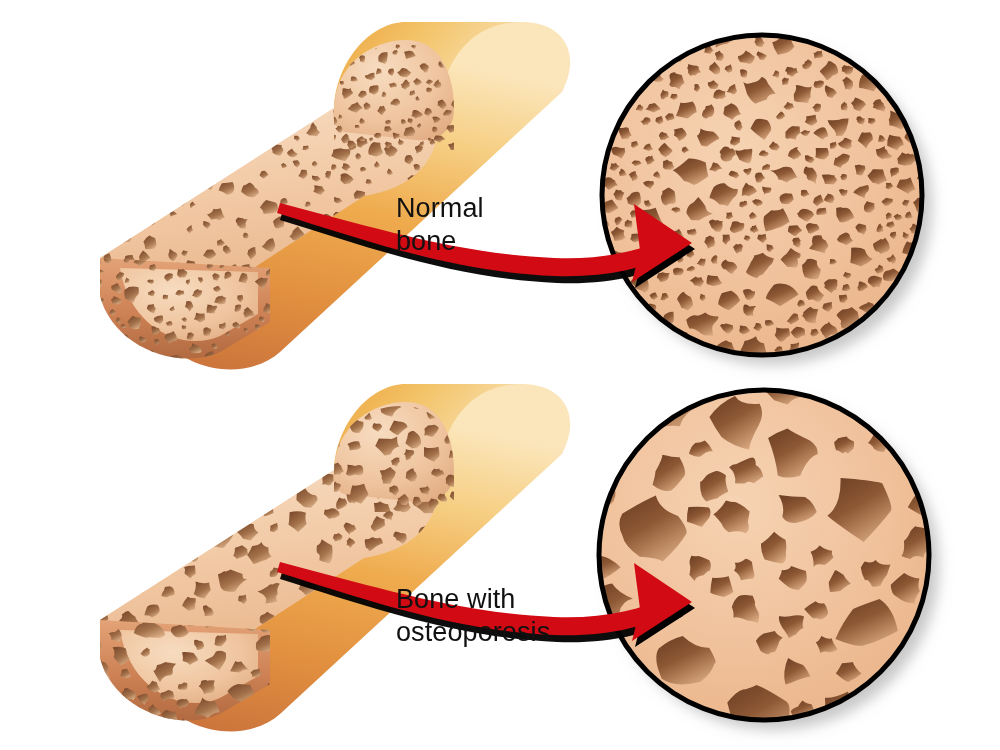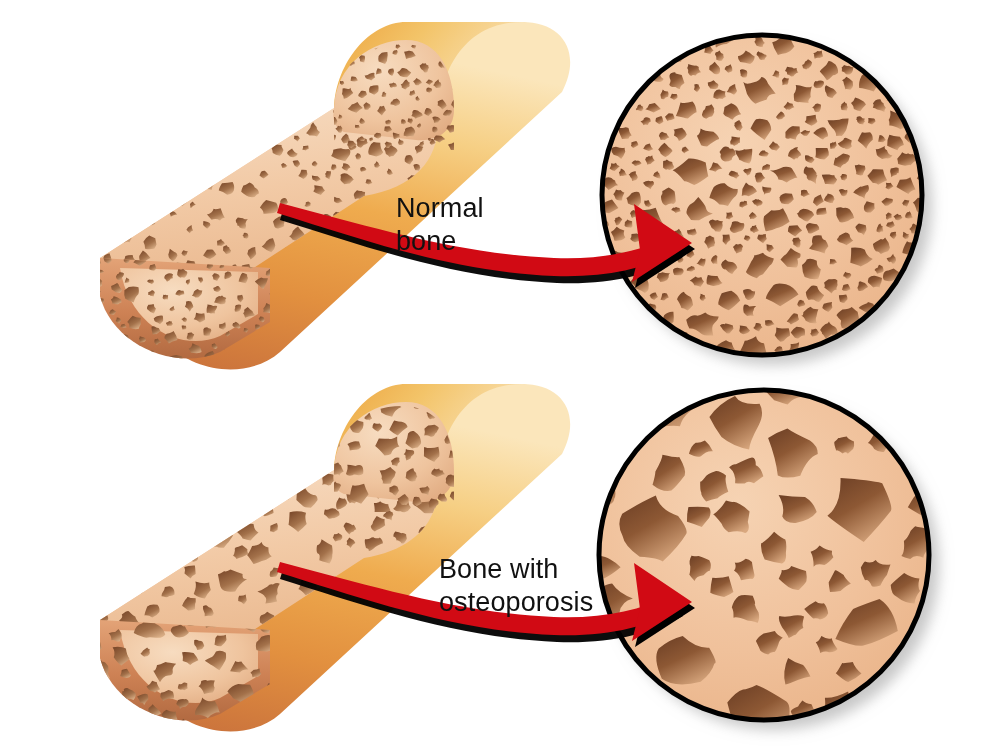--- a/index.html
+++ b/index.html
@@ -26,21 +26,21 @@
     color: #111111;
     font-family: "Liberation Sans", sans-serif;
     font-size: 27px;
     line-height: 33px;
     font-weight: 400;
     letter-spacing: 0.1px;
     white-space: pre-line;
     user-select: none;
   }
   #label-normal { left: 396px; top: 192px; }
-  #label-osteo  { left: 396px; top: 553px; margin-left: 43px; }
+  #label-osteo  { left: 396px; top: 583px; }
 </style>
 </head>
 <body>
 
 <div id="stage">
   <svg id="art" width="1000" height="750" viewBox="0 0 1000 750">
     <defs>
 
       <linearGradient id="gShaft" x1="0" y1="1" x2="0.25" y2="0">
         <stop offset="0%" stop-color="#c9713c"></stop>

